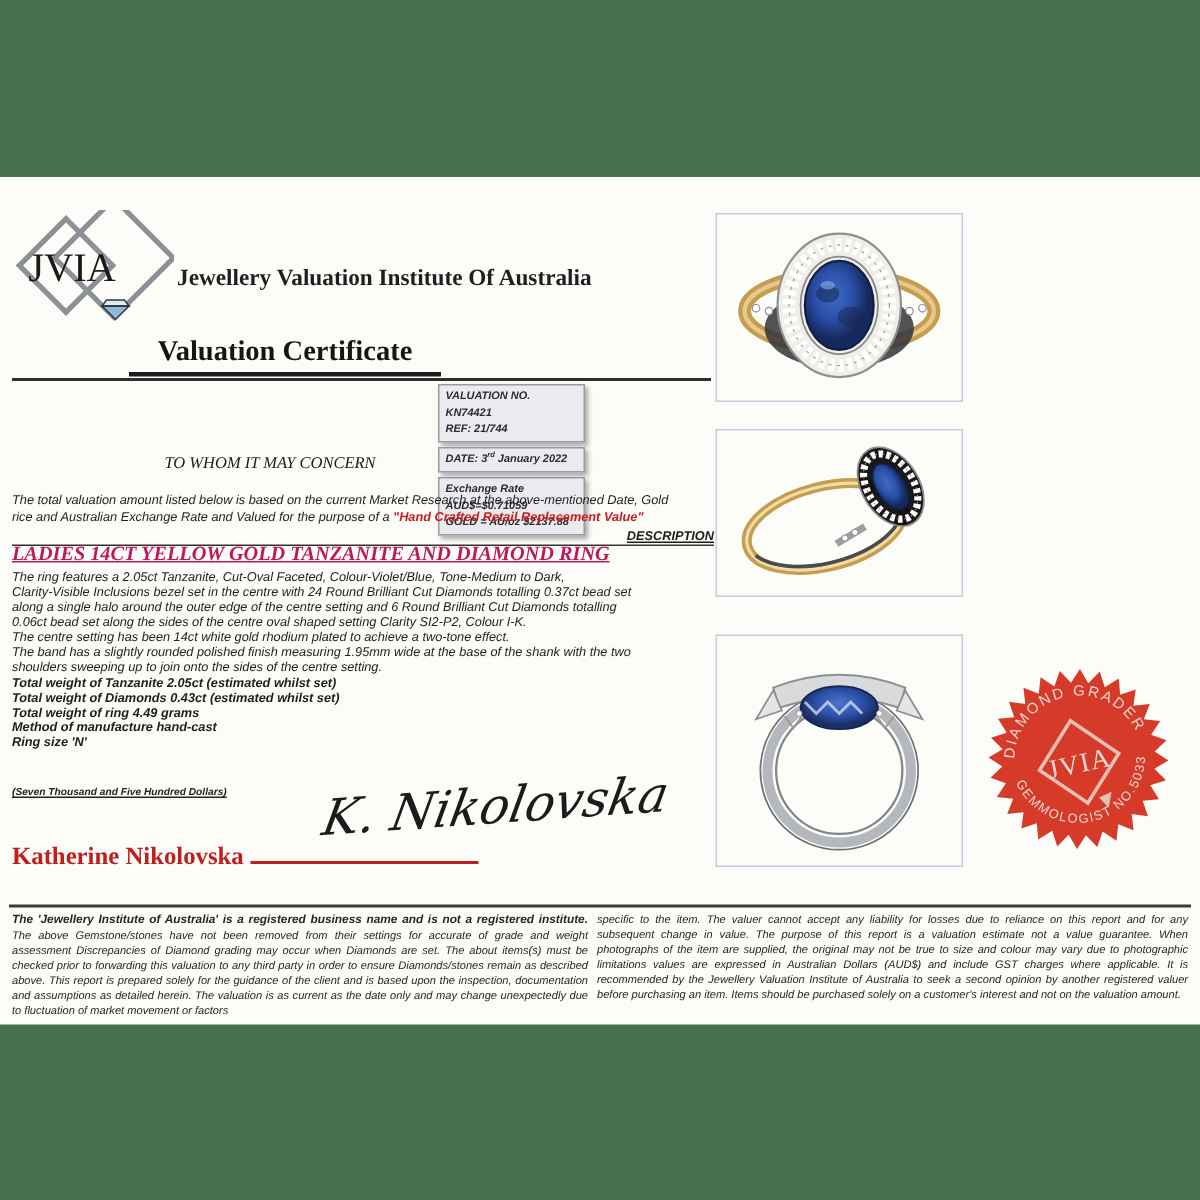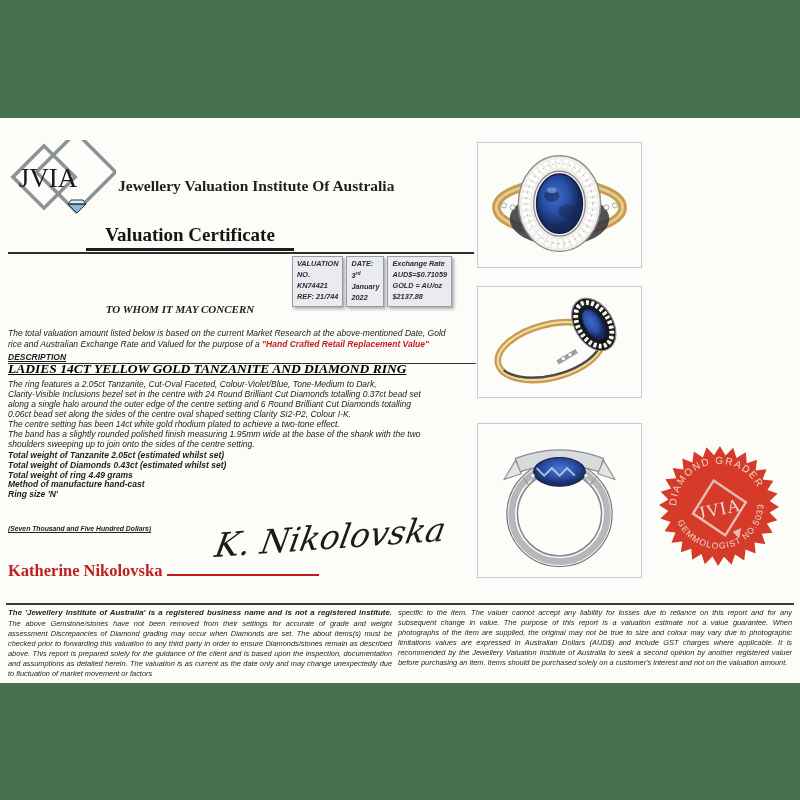--- a/index.html
+++ b/index.html
@@ -20,49 +20,49 @@
     font-family:"Liberation Serif", serif;font-weight:bold;font-size:15.5px;color:#1f1f1f;margin-top:19px;
   }
   .cert-title{
     left:86px;top:106px;width:208px;text-align:center;
     font-family:"Liberation Serif", serif;font-weight:bold;font-size:19px;color:#151515;
     border-bottom:3px solid #1c1c1c;padding-bottom:2px;
   }
   .title-rule{left:8px;top:134px;width:466px;height:2px;background:#2e2e2e;}
 
   
-  .info-boxes{left:292px;top:138px;width:98px;display:flex;gap:3px;}
+  .info-boxes{left:292px;top:138px;width:98px;display:flex;flex-direction:column;gap:3px;}
   .info-box{
     background:#e9ebee;border:1px solid #969ca3;
     box-shadow:2px 2px 3px rgba(70,70,70,.45);
     font-style:italic;font-weight:bold;font-size:7.3px;line-height:1.5;
     color:#2b2b33;padding:2px 4px;
   }
   .info-box sup{font-size:5px;}
 
   
   .salutation{
     left:60px;top:185px;width:240px;text-align:center;
-    font-family:"Liberation Serif", serif;font-weight:bold;font-style:italic;font-size:11px;
+    font-family:"Liberation Serif", serif;font-weight:normal;font-style:italic;font-size:11px;
   }
   .intro{
     left:8px;top:210px;width:470px;
     font-style:italic;font-size:8.5px;line-height:1.24;color:#222;
   }
   .intro .plain{white-space:pre-line;}
   .intro .highlight{color:#c81d1d;font-weight:bold;}
   .desc-label-row{
     left:8px;top:234px;width:468px;border-bottom:1.5px solid #333;
-    font-style:italic;font-weight:bold;font-size:8.5px;padding-bottom:1px;
+    font-style:italic;font-weight:bold;font-size:8.5px;padding-bottom:1px;text-align:right;
   }
   .desc-label-row span{text-decoration:underline;}
   .item-title{
     left:8px;top:243px;
     font-family:"Liberation Serif", serif;font-weight:bold;font-style:italic;font-size:13.5px;
-    text-decoration:underline;color:#000000;
+    text-decoration:underline;color:#be185d;
   }
   .item-desc{
     left:8px;top:261px;width:474px;
     font-style:italic;font-size:8.5px;line-height:1.18;white-space:pre-line;color:#222;
   }
   .weights{
     left:8px;top:333px;width:400px;
     font-style:italic;font-weight:bold;font-size:8.5px;line-height:1.15;white-space:pre-line;color:#1d1d1d;
   }
   .total-valuation{

